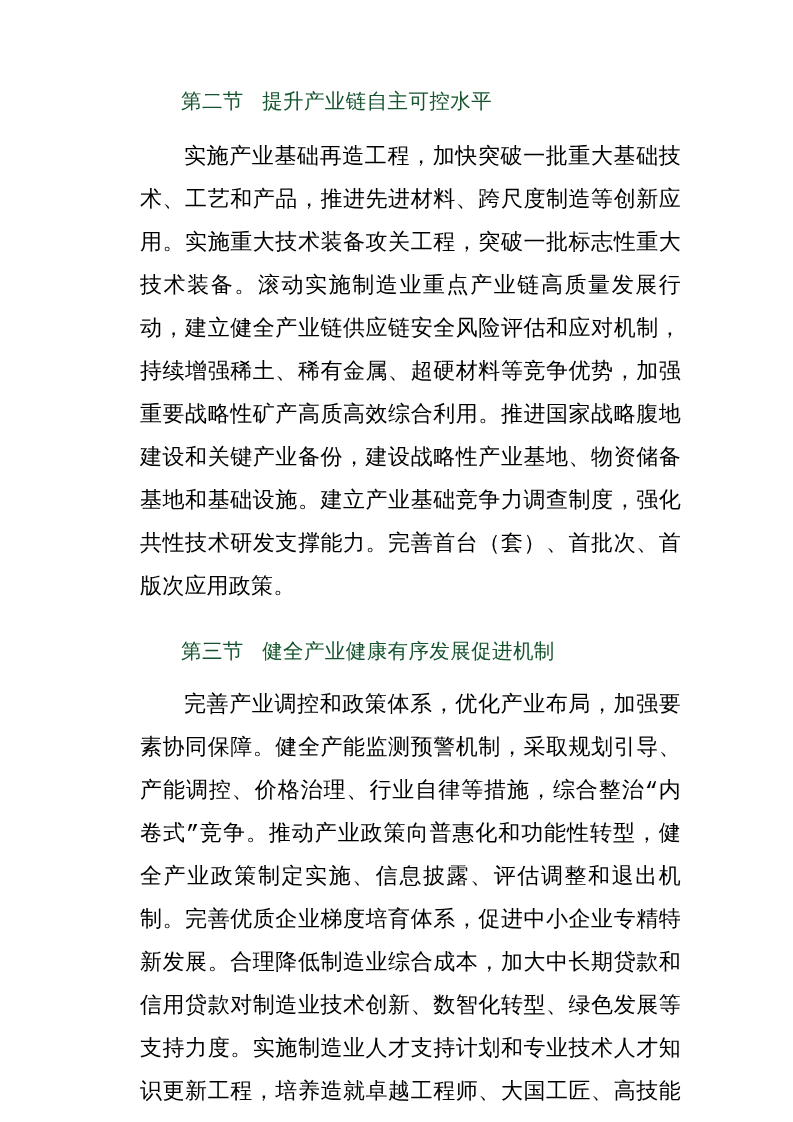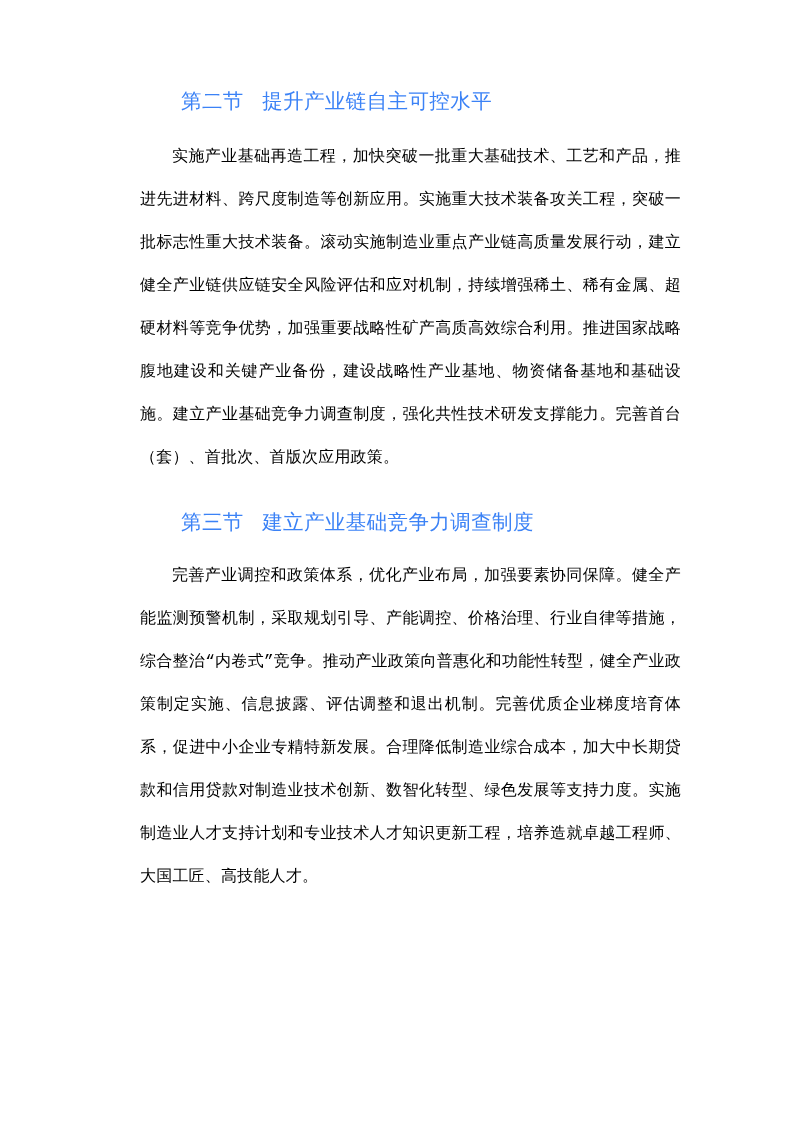--- a/index.html
+++ b/index.html
@@ -26,28 +26,28 @@
     width: 100%;
   }
   .section-heading {
     font-family: "Liberation Sans", "DejaVu Sans", sans-serif;
     font-size: 20.5px;
     line-height: 1.5;
     font-weight: 400;
     text-indent: 2em;
     margin: 0 0 17px 0;
     letter-spacing: 0.4px;
-    color: #3b82f6;
+    color: #14532d;
   }
   .section-heading .head-gap {
     display: inline-block;
     width: 0.9em;
   }
   .para {
-    font-size: 16px;
+    font-size: 22px;
     line-height: 43px;
     text-indent: 2em;
     margin: 0 0 11px 0;
     text-align: justify;
     text-justify: inter-ideograph;
     letter-spacing: 0.2px;
     color: #000000;
   }
   .para.sans {
     font-family: Liberation Mono, monospace;
@@ -61,18 +61,18 @@
 
 <div class="page">
   <div class="doc-body">
 
     <p class="section-heading"><span>第二节</span><span class="head-gap"></span><span>提升产业链自主可控水平</span></p>
 
     <p class="para">实施产业基础再造工程，加快突破一批重大基础技术、工艺和产品，推进先进材料、跨尺度制造等创新应用。实施重大技术装备攻关工程，突破一批标志性重大技术装备。滚动实施制造业重点产业链高质量发展行动，建立健全产业链供应链安全风险评估和应对机制，持续增强稀土、稀有金属、超硬材料等竞争优势，加强重要战略性矿产高质高效综合利用。推进国家战略腹地建设和关键产业备份，建设战略性产业基地、物资储备基地和基础设施。建立产业基础竞争力调查制度，强化共性技术研发支撑能力。完善首台（套）、首批次、首版次应用政策。</p>
 
     <div class="block-gap"></div>
 
-    <p class="section-heading"><span>第三节</span><span class="head-gap"></span><span>建立产业基础竞争力调查制度</span></p>
+    <p class="section-heading"><span>第三节</span><span class="head-gap"></span><span>健全产业健康有序发展促进机制</span></p>
 
     <p class="para sans">完善产业调控和政策体系，优化产业布局，加强要素协同保障。健全产能监测预警机制，采取规划引导、产能调控、价格治理、行业自律等措施，综合整治“内卷式”竞争。推动产业政策向普惠化和功能性转型，健全产业政策制定实施、信息披露、评估调整和退出机制。完善优质企业梯度培育体系，促进中小企业专精特新发展。合理降低制造业综合成本，加大中长期贷款和信用贷款对制造业技术创新、数智化转型、绿色发展等支持力度。实施制造业人才支持计划和专业技术人才知识更新工程，培养造就卓越工程师、大国工匠、高技能人才。</p>
 
   </div>
 </div>
 
 </body></html>

